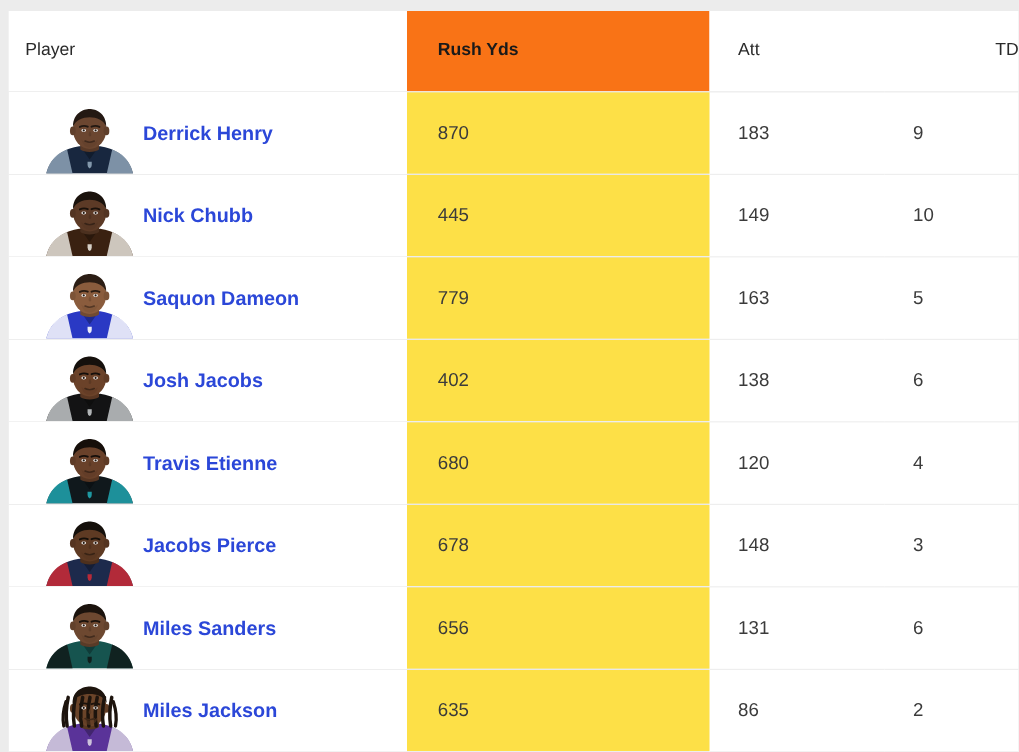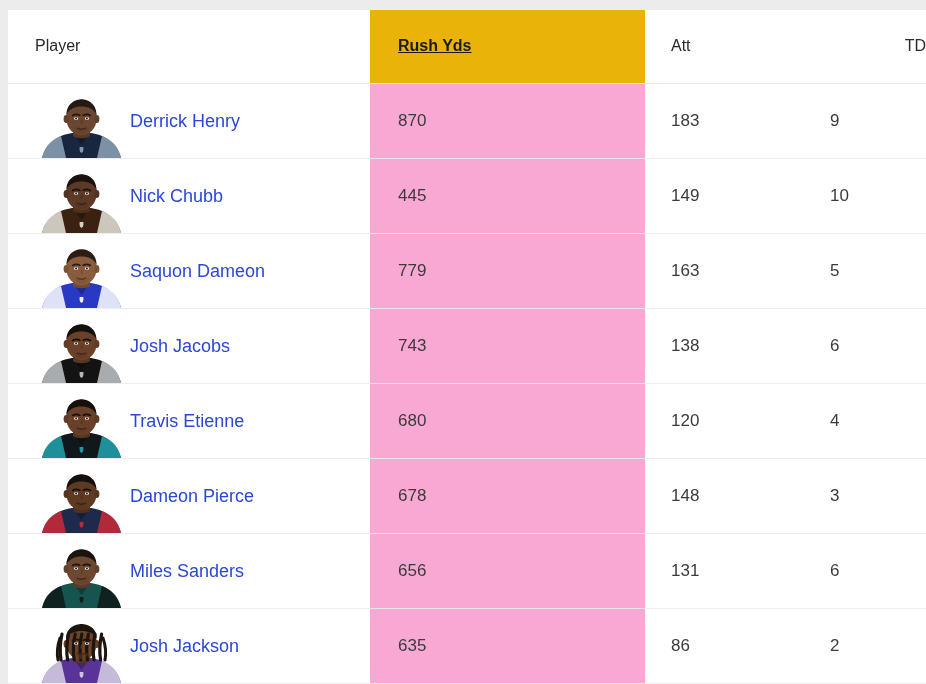--- a/index.html
+++ b/index.html
@@ -51,27 +51,26 @@
     text-align: left;
     font-weight: 400;
     font-size: 16px;
     color: #2a2a2a;
     background: #ffffff;
     border-bottom: 1px solid #e8e8e8;
     vertical-align: middle;
     box-sizing: border-box;
   }
 
-  thead th .th-inner { padding-left: 27px; }
+  thead th .th-inner { padding-left: 15px; }
 
   thead th.sorted {
-    background: #eab308;
+    background: #f97316;
     font-weight: 700;
     color: #1a1a1a;
-    text-decoration: underline;
   }
   thead th.sorted .th-inner { padding-left: 28px; }
 
   thead th.col-att .th-inner { padding-left: 26px; }
   thead th.col-td  .th-inner { padding-left: 26px; text-align: right; }
 
   
   tbody tr { height: 74px; }
 
   tbody td {
@@ -81,32 +80,33 @@
     font-size: 17px;
     color: #3b3b3b;
     background: #ffffff;
     border-bottom: 1px solid #ededed;
     vertical-align: middle;
     box-sizing: border-box;
     overflow: hidden;
   }
 
   tbody td.sorted {
-    background: #f9a8d4;
+    background: #fde047;
     border-bottom: 1px solid #e6e6e6;
   }
 
   tbody td.col-rush .cell { padding-left: 28px; }
   tbody td.col-att  .cell { padding-left: 26px; }
   tbody td.col-td   .cell { padding-left: 26px; }
 
   
   td.col-player {
     position: relative;
     overflow: hidden;
+    font-weight: bold;
   }
 
   .player-cell {
     position: relative;
     height: 74px;
     display: flex;
     align-items: center;
   }
 
   .headshot {
@@ -350,21 +350,21 @@
 
     <path d="M34 30 q7.5 6.5 15 0 q-2 7 -7.5 7 q-5.5 0 -7.5 -7" fill="#603b25" opacity="0.55"></path>
 
     <path d="M39.6 50 h3.8 v3 q0 2.2 -1.9 3.1 q-1.9 -0.9 -1.9 -3.1 Z" fill="#c4c8c9" opacity="0.9"></path>
   </svg>
                 </span>
                 <a class="player-link" href="#">Josh Jacobs</a>
               </div>
             </td>
             <td class="col-rush sorted">
-              <div class="cell">743</div>
+              <div class="cell">402</div>
             </td>
             <td class="col-att">
               <div class="cell">138</div>
             </td>
             <td class="col-td">
               <div class="cell">6</div>
             </td>
           </tr>
           <tr>
             <td class="col-player">
@@ -448,21 +448,21 @@
 
     <path d="M41.5 22.6 q-2 4 0.3 4.6 q2.3 -0.6 0.3 -4.6" fill="#51321e"></path>
 
     <path d="M37.3 31.2 q4.2 2.2 8.4 0" stroke="#382315" stroke-width="1.5" fill="none" stroke-linecap="round"></path>
 
     <path d="M34 30 q7.5 6.5 15 0 q-2 7 -7.5 7 q-5.5 0 -7.5 -7" fill="#553420" opacity="0.55"></path>
 
     <path d="M39.6 50 h3.8 v3 q0 2.2 -1.9 3.1 q-1.9 -0.9 -1.9 -3.1 Z" fill="#cc2a36" opacity="0.9"></path>
   </svg>
                 </span>
-                <a class="player-link" href="#">Dameon Pierce</a>
+                <a class="player-link" href="#">Jacobs Pierce</a>
               </div>
             </td>
             <td class="col-rush sorted">
               <div class="cell">678</div>
             </td>
             <td class="col-att">
               <div class="cell">148</div>
             </td>
             <td class="col-td">
               <div class="cell">3</div>
@@ -559,21 +559,21 @@
 
     <path d="M41.5 22.6 q-2 4 0.3 4.6 q2.3 -0.6 0.3 -4.6" fill="#5c3a23"></path>
 
     <path d="M37.3 31.2 q4.2 2.2 8.4 0" stroke="#402919" stroke-width="1.5" fill="none" stroke-linecap="round"></path>
 
     <path d="M34 30 q7.5 6.5 15 0 q-2 7 -7.5 7 q-5.5 0 -7.5 -7" fill="#603d25" opacity="0.55"></path>
 
     <path d="M39.6 50 h3.8 v3 q0 2.2 -1.9 3.1 q-1.9 -0.9 -1.9 -3.1 Z" fill="#d8d2e2" opacity="0.9"></path>
   </svg>
                 </span>
-                <a class="player-link" href="#">Josh Jackson</a>
+                <a class="player-link" href="#">Miles Jackson</a>
               </div>
             </td>
             <td class="col-rush sorted">
               <div class="cell">635</div>
             </td>
             <td class="col-att">
               <div class="cell">86</div>
             </td>
             <td class="col-td">
               <div class="cell">2</div>

